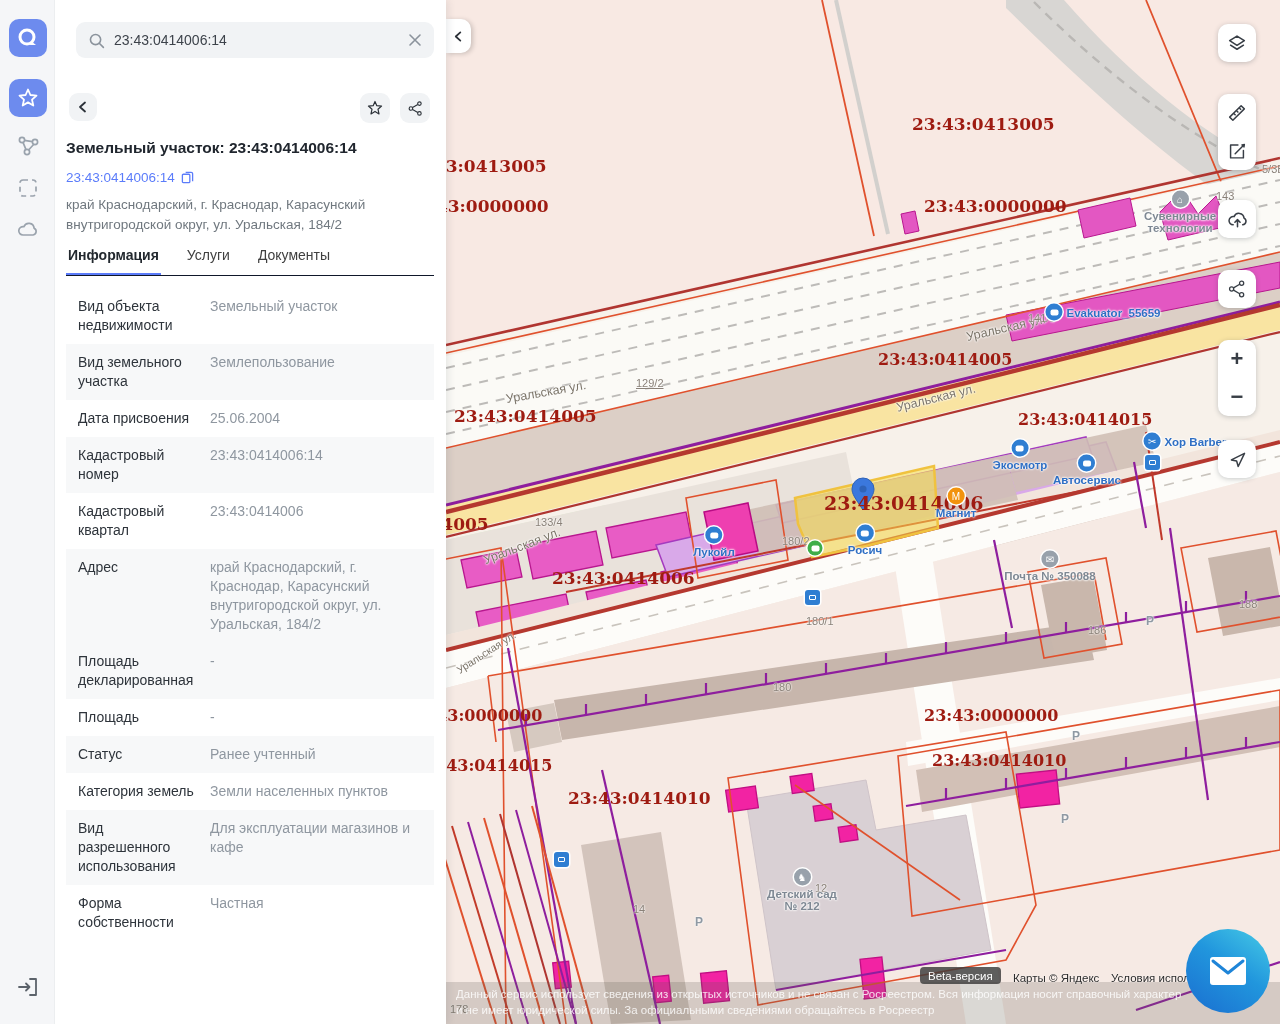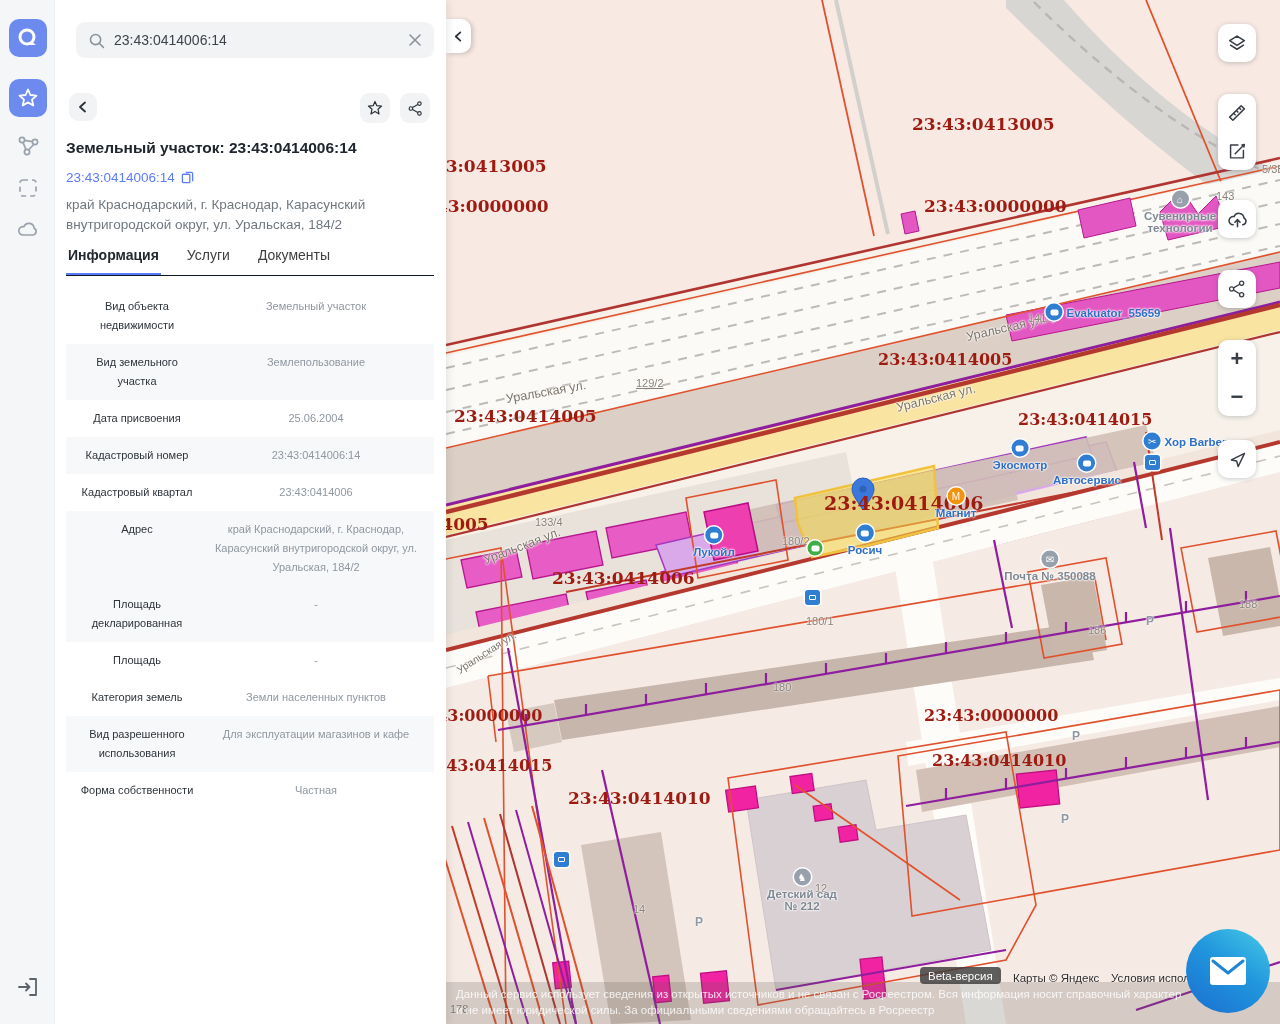--- a/index.html
+++ b/index.html
@@ -27,21 +27,21 @@
     font-size:15.5px; font-weight:bold; color:#20262e; }
   .cad-link { position:absolute; left:11px; top:170px; font-size:13.5px; color:#5b7cfa;
     display:flex; align-items:center; gap:6px; cursor:pointer; }
   .address { position:absolute; left:11px; top:195px; width:330px;
     font-size:13.5px; line-height:20px; color:#70787f; }
   .tabs { position:absolute; left:11px; top:245px; width:368px; display:flex; gap:24px;
     border-bottom:1px solid #0f172a; }
   .tab { font-size:14px; color:#404040; padding:2px 2px 10px; cursor:pointer; border-bottom:2.5px solid transparent; }
   .tab.active { color:#23292f; font-weight:bold; border-bottom-color:#5b7cfa; }
   .info-table { position:absolute; left:11px; top:288px; width:368px; }
-  .info-row { display:flex; padding:9px 12px; font-size:11px; line-height:19px;text-align:center; }
+  .info-row { display:flex; padding:9px 12px; font-size:14px; line-height:19px; }
   .info-row.alt { background:#f7f8f9; }
   .info-label { width:118px; flex:none; color:#2e343b; }
   .info-value { flex:1; padding-left:14px; color:#8f97a0; }
 
   
   .map { position:absolute; left:446px; top:0; width:834px; height:1024px;
     background:#f7f1ea; overflow:hidden; z-index:1; }
   .map svg.base { position:absolute; left:0; top:0; }
   .map-overlay { position:absolute; left:0; top:0; width:834px; height:1024px; }
   .q-label { position:absolute; font-family:"DejaVu Serif","Liberation Serif",serif;
@@ -208,20 +208,24 @@
         <div class="info-label">Адрес</div>
         <div class="info-value">край Краснодарский, г. Краснодар, Карасунский внутригородской округ, ул. Уральская, 184/2</div>
       </div>
       <div class="info-row alt">
         <div class="info-label">Площадь декларированная</div>
         <div class="info-value">-</div>
       </div>
       <div class="info-row">
         <div class="info-label">Площадь</div>
         <div class="info-value">-</div>
+      </div>
+      <div class="info-row alt">
+        <div class="info-label">Статус</div>
+        <div class="info-value">Ранее учтенный</div>
       </div>
       <div class="info-row">
         <div class="info-label">Категория земель</div>
         <div class="info-value">Земли населенных пунктов</div>
       </div>
       <div class="info-row alt">
         <div class="info-label">Вид разрешенного использования</div>
         <div class="info-value">Для эксплуатации магазинов и кафе</div>
       </div>
       <div class="info-row">

